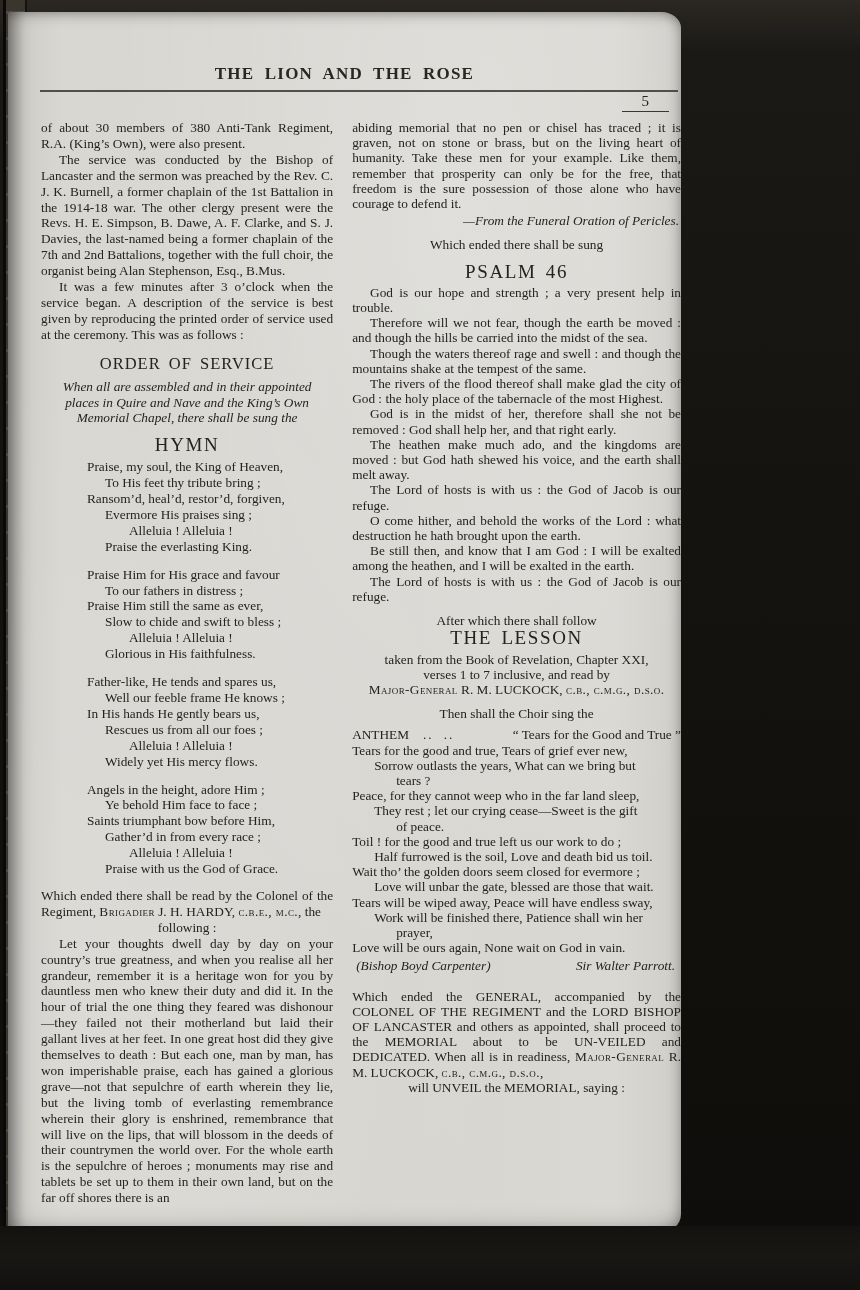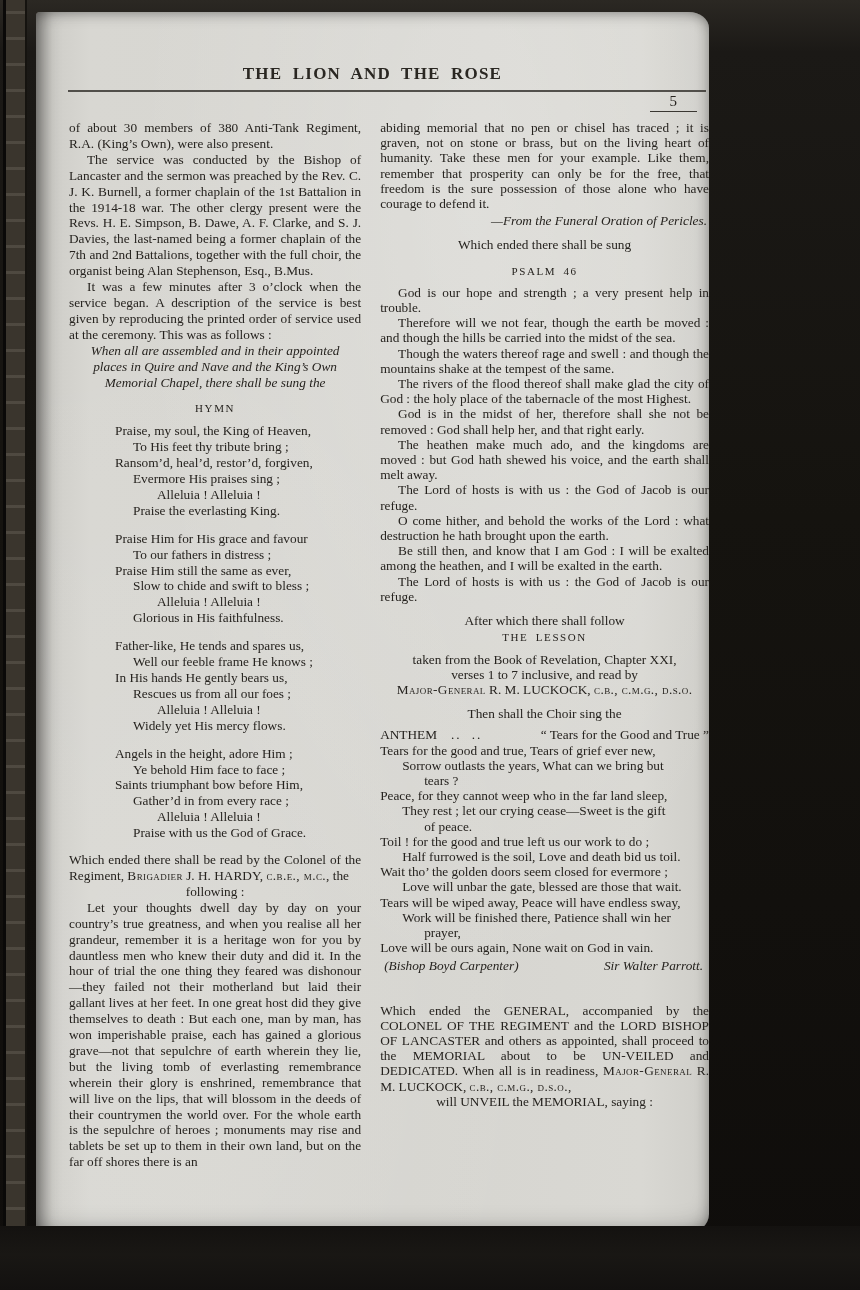--- a/index.html
+++ b/index.html
@@ -11,21 +11,21 @@
   .spine{
     position:absolute;left:3px;top:0;width:19px;height:1244px;
     background:#3a352d;border-right:2px solid #15130f;border-left:3px solid #0a0908;
   }
   .spine::before{
     content:"";position:absolute;inset:0;
     background:repeating-linear-gradient(180deg,transparent 0 11px,rgba(205,198,185,.28) 11px 14px,transparent 14px 26px);
     opacity:.5;
   }
   .page{
-    position:absolute;left:36px;top:12px;width:673px;height:1222px;overflow:hidden;
+    position:absolute;left:8px;top:12px;width:673px;height:1222px;overflow:hidden;
     color:#26231f;
     background:
       radial-gradient(ellipse at 65% 15%,rgba(255,255,255,.22),transparent 55%),
       radial-gradient(ellipse at 20% 80%,rgba(255,255,255,.10),transparent 50%),
       linear-gradient(90deg,#b9b7b2 0,#cfcec9 2.5%,#d8d7d2 8%,#d6d5d0 55%,#d9d8d3 90%,#cfcec9 100%);
     border-radius:4px 20px 24px 4px / 4px 16px 20px 4px;
     box-shadow:
       inset 14px 0 20px -10px rgba(0,0,0,.45),
       inset -6px 0 14px -7px rgba(0,0,0,.28),
       inset 0 -14px 24px -12px rgba(0,0,0,.35),
@@ -38,21 +38,21 @@
   .head-rule{border:0;border-top:2px solid #3a3732;margin:6px 3px 0 32px;opacity:.85;}
   .pagenum-row{display:flex;justify-content:flex-end;padding-right:12px;margin-top:1px;}
   .pagenum{font-size:15px;padding:0 20px 1px;border-bottom:1.5px solid #3a3732;}
   .cols{display:flex;gap:19px;padding-left:33px;margin-top:8px;}
   .col{font-size:13.3px;}
   .col-left{width:366px;line-height:15.9px;}
   .col-right{width:412px;line-height:15.2px;}
   p{margin:0;}
   .jp{text-align:justify;}
   .ind{text-indent:1.35em;}
-  .heading{text-align:center;font-size:11px;letter-spacing:1.6px;margin:11px 0 6px;word-spacing:3px;}
+  .heading{text-align:center;font-size:19px;letter-spacing:1.6px;margin:11px 0 6px;word-spacing:3px;}
   .order-heading{font-size:16.5px;letter-spacing:1px;margin:13px 0 7px;}
   .rubric-i{font-style:italic;text-align:center;padding:0 8px;}
   .centerline{text-align:center;}
   .verse{margin:12px 0 0 46px;}
   .verse.first{margin-top:5px;}
   .hline.i1{padding-left:18px;}
   .hline.i2{padding-left:42px;}
   .readby{margin-top:11px;}
   .address{}
   .sc{font-variant:small-caps;letter-spacing:.4px;}
@@ -60,21 +60,21 @@
   .sungline{margin-top:9px;}
   .psalm-block{margin-top:3px;}
   .lesson-block{margin-top:2px;}
   .anthem-head{display:flex;justify-content:space-between;margin-top:6px;align-items:baseline;}
   .anthem-title{}
   .dots{letter-spacing:2px;margin:0 10px 0 14px;}
   .dots2{letter-spacing:2px;margin-right:10px;}
   .aline.a1{padding-left:22px;}
   .aline.a2{padding-left:44px;}
   .credits{display:flex;justify-content:space-between;font-style:italic;padding:3px 6px 0 4px;}
-  .finalp{margin-top:29px;}
+  .finalp{margin-top:15px;}
   .bottom-shadow{position:absolute;left:0;right:0;top:1226px;height:64px;
     background:linear-gradient(180deg,#141210 0%,#191714 45%,#131110 100%);}
 </style>
 </head>
 <body>
 
 <div class="spine"></div>
 
 <div class="page">
 
@@ -84,20 +84,21 @@
     <span class="pagenum">5</span>
   </div>
 
   <div class="cols">
 
     <div class="col col-left">
       <p class="jp">of about 30 members of 380 Anti-Tank Regiment, R.A. (King’s Own), were also present.</p>
       <p class="jp ind">The service was conducted by the Bishop of Lancaster and the sermon was preached by the Rev. C. J. K. Burnell, a former chaplain of the 1st Battalion in the 1914-18 war. The other clergy present were the Revs. H. E. Simpson, B. Dawe, A. F. Clarke, and S. J. Davies, the last-named being a former chaplain of the 7th and 2nd Battalions, together with the full choir, the organist being Alan Stephenson, Esq., B.Mus.</p>
       <p class="jp ind">It was a few minutes after 3 o’clock when the service began. A description of the service is best given by reproducing the printed order of service used at the ceremony. This was as follows :</p>
 
+      <div class="heading order-heading">ORDER OF SERVICE</div>
       <p class="rubric-i">When all are assembled and in their appointed places in Quire and Nave and the King’s Own Memorial Chapel, there shall be sung the</p>
 
       <div class="heading">HYMN</div>
 
       <div class="verse first">
         <div class="hline i0">Praise, my soul, the King of Heaven,</div>
         <div class="hline i1">To His feet thy tribute bring ;</div>
         <div class="hline i0">Ransom’d, heal’d, restor’d, forgiven,</div>
         <div class="hline i1">Evermore His praises sing ;</div>
         <div class="hline i2">Alleluia !  Alleluia !</div>

